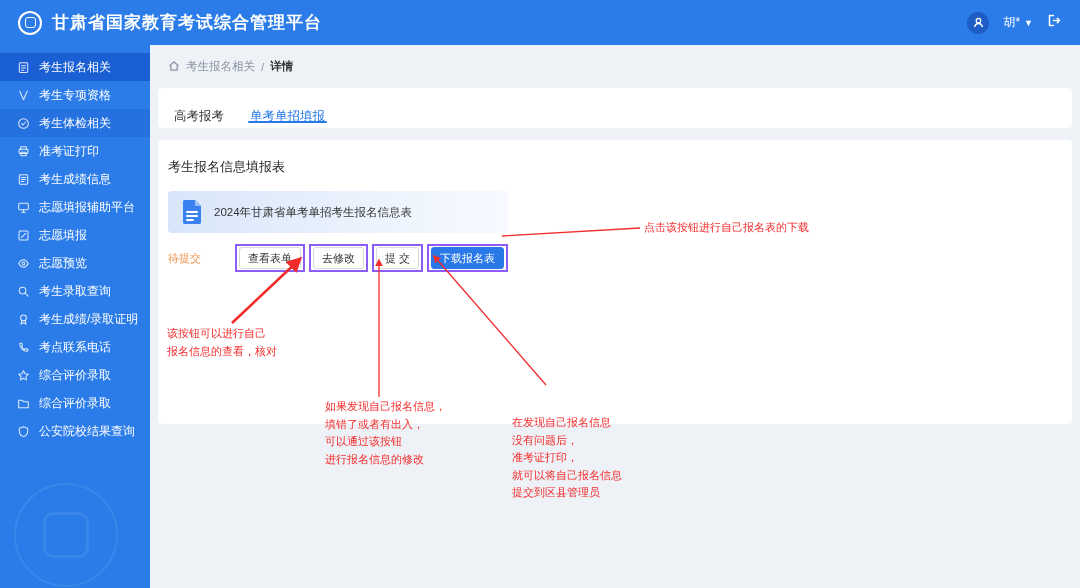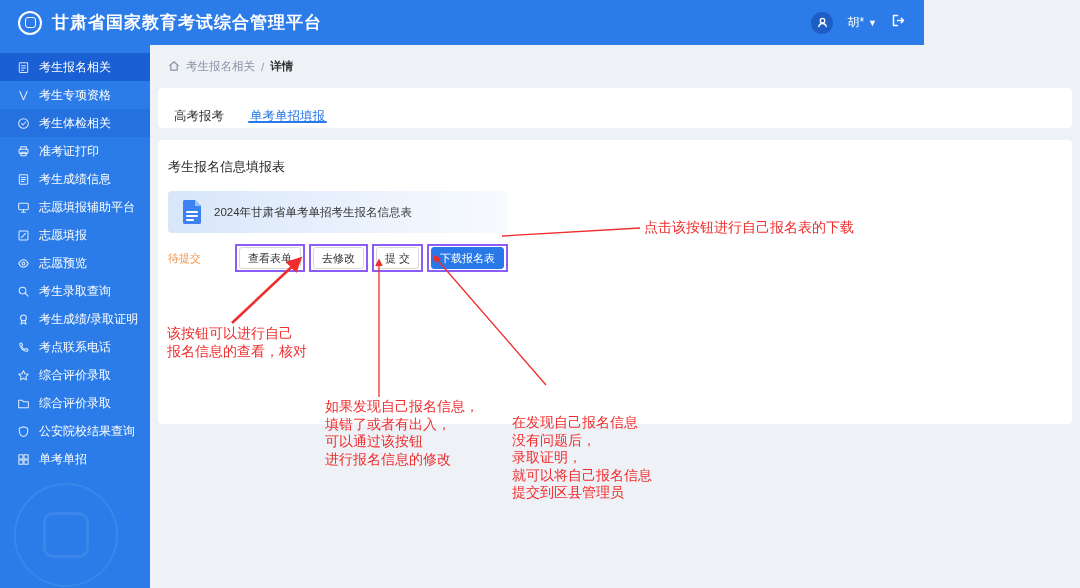--- a/index.html
+++ b/index.html
@@ -1,20 +1,20 @@
 <!DOCTYPE html>
 <html><head>
 <meta charset="utf-8">
 <style>
   * { margin:0; padding:0; box-sizing:border-box; }
   html,body { width:1080px; height:588px; overflow:hidden; }
   body { font-family:"Liberation Sans","DejaVu Sans",sans-serif; background:#EEF1F6; }
 
   
-  .topbar { position:absolute; left:0; top:0; width:924px; height:45px;
+  .topbar { position:absolute; left:0; top:0; width:1080px; height:45px;
             background:#2B7CE9; display:flex; align-items:center; justify-content:space-between;
             padding:0 18px; z-index:30;gap:40px; }
   .brand { display:flex; align-items:center; gap:10px; }
   .logo-ring { width:24px; height:24px; border:2px solid #fff; border-radius:50%;
                display:flex; align-items:center; justify-content:center; }
   .logo-inner { width:11px; height:11px; border:1.6px solid #fff; border-radius:3px; }
   .app-title { color:#fff; font-size:17px; font-weight:bold; letter-spacing:1px; }
   .user-area { display:flex; align-items:center; gap:14px; }
   .avatar { width:22px; height:22px; border-radius:50%; background:#1D5DC4;
             display:flex; align-items:center; justify-content:center; }
@@ -68,21 +68,21 @@
   .status-row { margin-top:11px; width:340px; display:flex; align-items:center; }
   .status-text { font-size:11px; color:#F0944D; }
   .btn-group { margin-left:auto; display:flex; align-items:center; gap:4px; }
   .red-box { border:2px solid #8b5cf6; padding:1px 2px; }
   .btn { height:22px; padding:0 8px; font-size:11px; border-radius:3px; cursor:pointer;
          font-family:inherit; white-space:nowrap; }
   .btn.default { background:#fff; border:1px solid #D9D9D9; color:#333; }
   .btn.primary { background:#2878E8; border:1px solid #2878E8; color:#fff; }
 
   
-  .note { position:absolute; color:#F12C2C; font-size:14px; line-height:17.5px;
+  .note { position:absolute; color:#F12C2C; font-size:11px; line-height:17.5px;
           font-weight:500; z-index:25; white-space:nowrap; }
   #note-download { left:494px; top:174px; }
   #note-view     { left:17px;  top:280px; }
   #note-modify   { left:175px; top:353px; }
   #note-submit   { left:362px; top:341px;margin-top:28px; }
 
   .arrow-layer { position:absolute; left:0; top:0; width:930px; height:543px;
                  z-index:24; pointer-events:none; }
 </style>
 </head>
@@ -232,31 +232,20 @@
         <span class="side-label">综合评价录取</span>
       </div>
       <div class="side-item">
         <span class="side-icon">
           <svg viewBox="0 0 14 14">
             <path d="M7 1.8l4.5 1.6v3.2c0 3-1.8 5-4.5 5.8-2.7-.8-4.5-2.8-4.5-5.8V3.4z"></path>
           </svg>
         </span>
         <span class="side-label">公安院校结果查询</span>
       </div>
-      <div class="side-item">
-        <span class="side-icon">
-          <svg viewBox="0 0 14 14">
-            <rect x="2" y="2" width="4.4" height="4.4"></rect>
-            <rect x="7.6" y="2" width="4.4" height="4.4"></rect>
-            <rect x="2" y="7.6" width="4.4" height="4.4"></rect>
-            <rect x="7.6" y="7.6" width="4.4" height="4.4"></rect>
-          </svg>
-        </span>
-        <span class="side-label">单考单招</span>
-      </div>
     </nav>
   <div class="watermark">
     <div class="watermark-inner"></div>
   </div>
 </aside>
 
 <main class="main">
 
   <div class="breadcrumb">
     <span class="home-icon">
@@ -308,21 +297,21 @@
     </div>
   <div class="note" id="note-modify">
       <div>如果发现自己报名信息，</div>
       <div>填错了或者有出入，</div>
       <div>可以通过该按钮</div>
       <div>进行报名信息的修改</div>
     </div>
   <div class="note" id="note-submit">
       <div>在发现自己报名信息</div>
       <div>没有问题后，</div>
-      <div>录取证明，</div>
+      <div>准考证打印，</div>
       <div>就可以将自己报名信息</div>
       <div>提交到区县管理员</div>
     </div>
 
   <svg class="arrow-layer">
     <defs>
       <marker id="arrowhead" viewBox="0 0 10 10" refX="8" refY="5" markerWidth="6" markerHeight="6" orient="auto-start-reverse">
         <path d="M0,0 L10,5 L0,10 z" fill="#F12C2C"></path>
       </marker>
     </defs>

